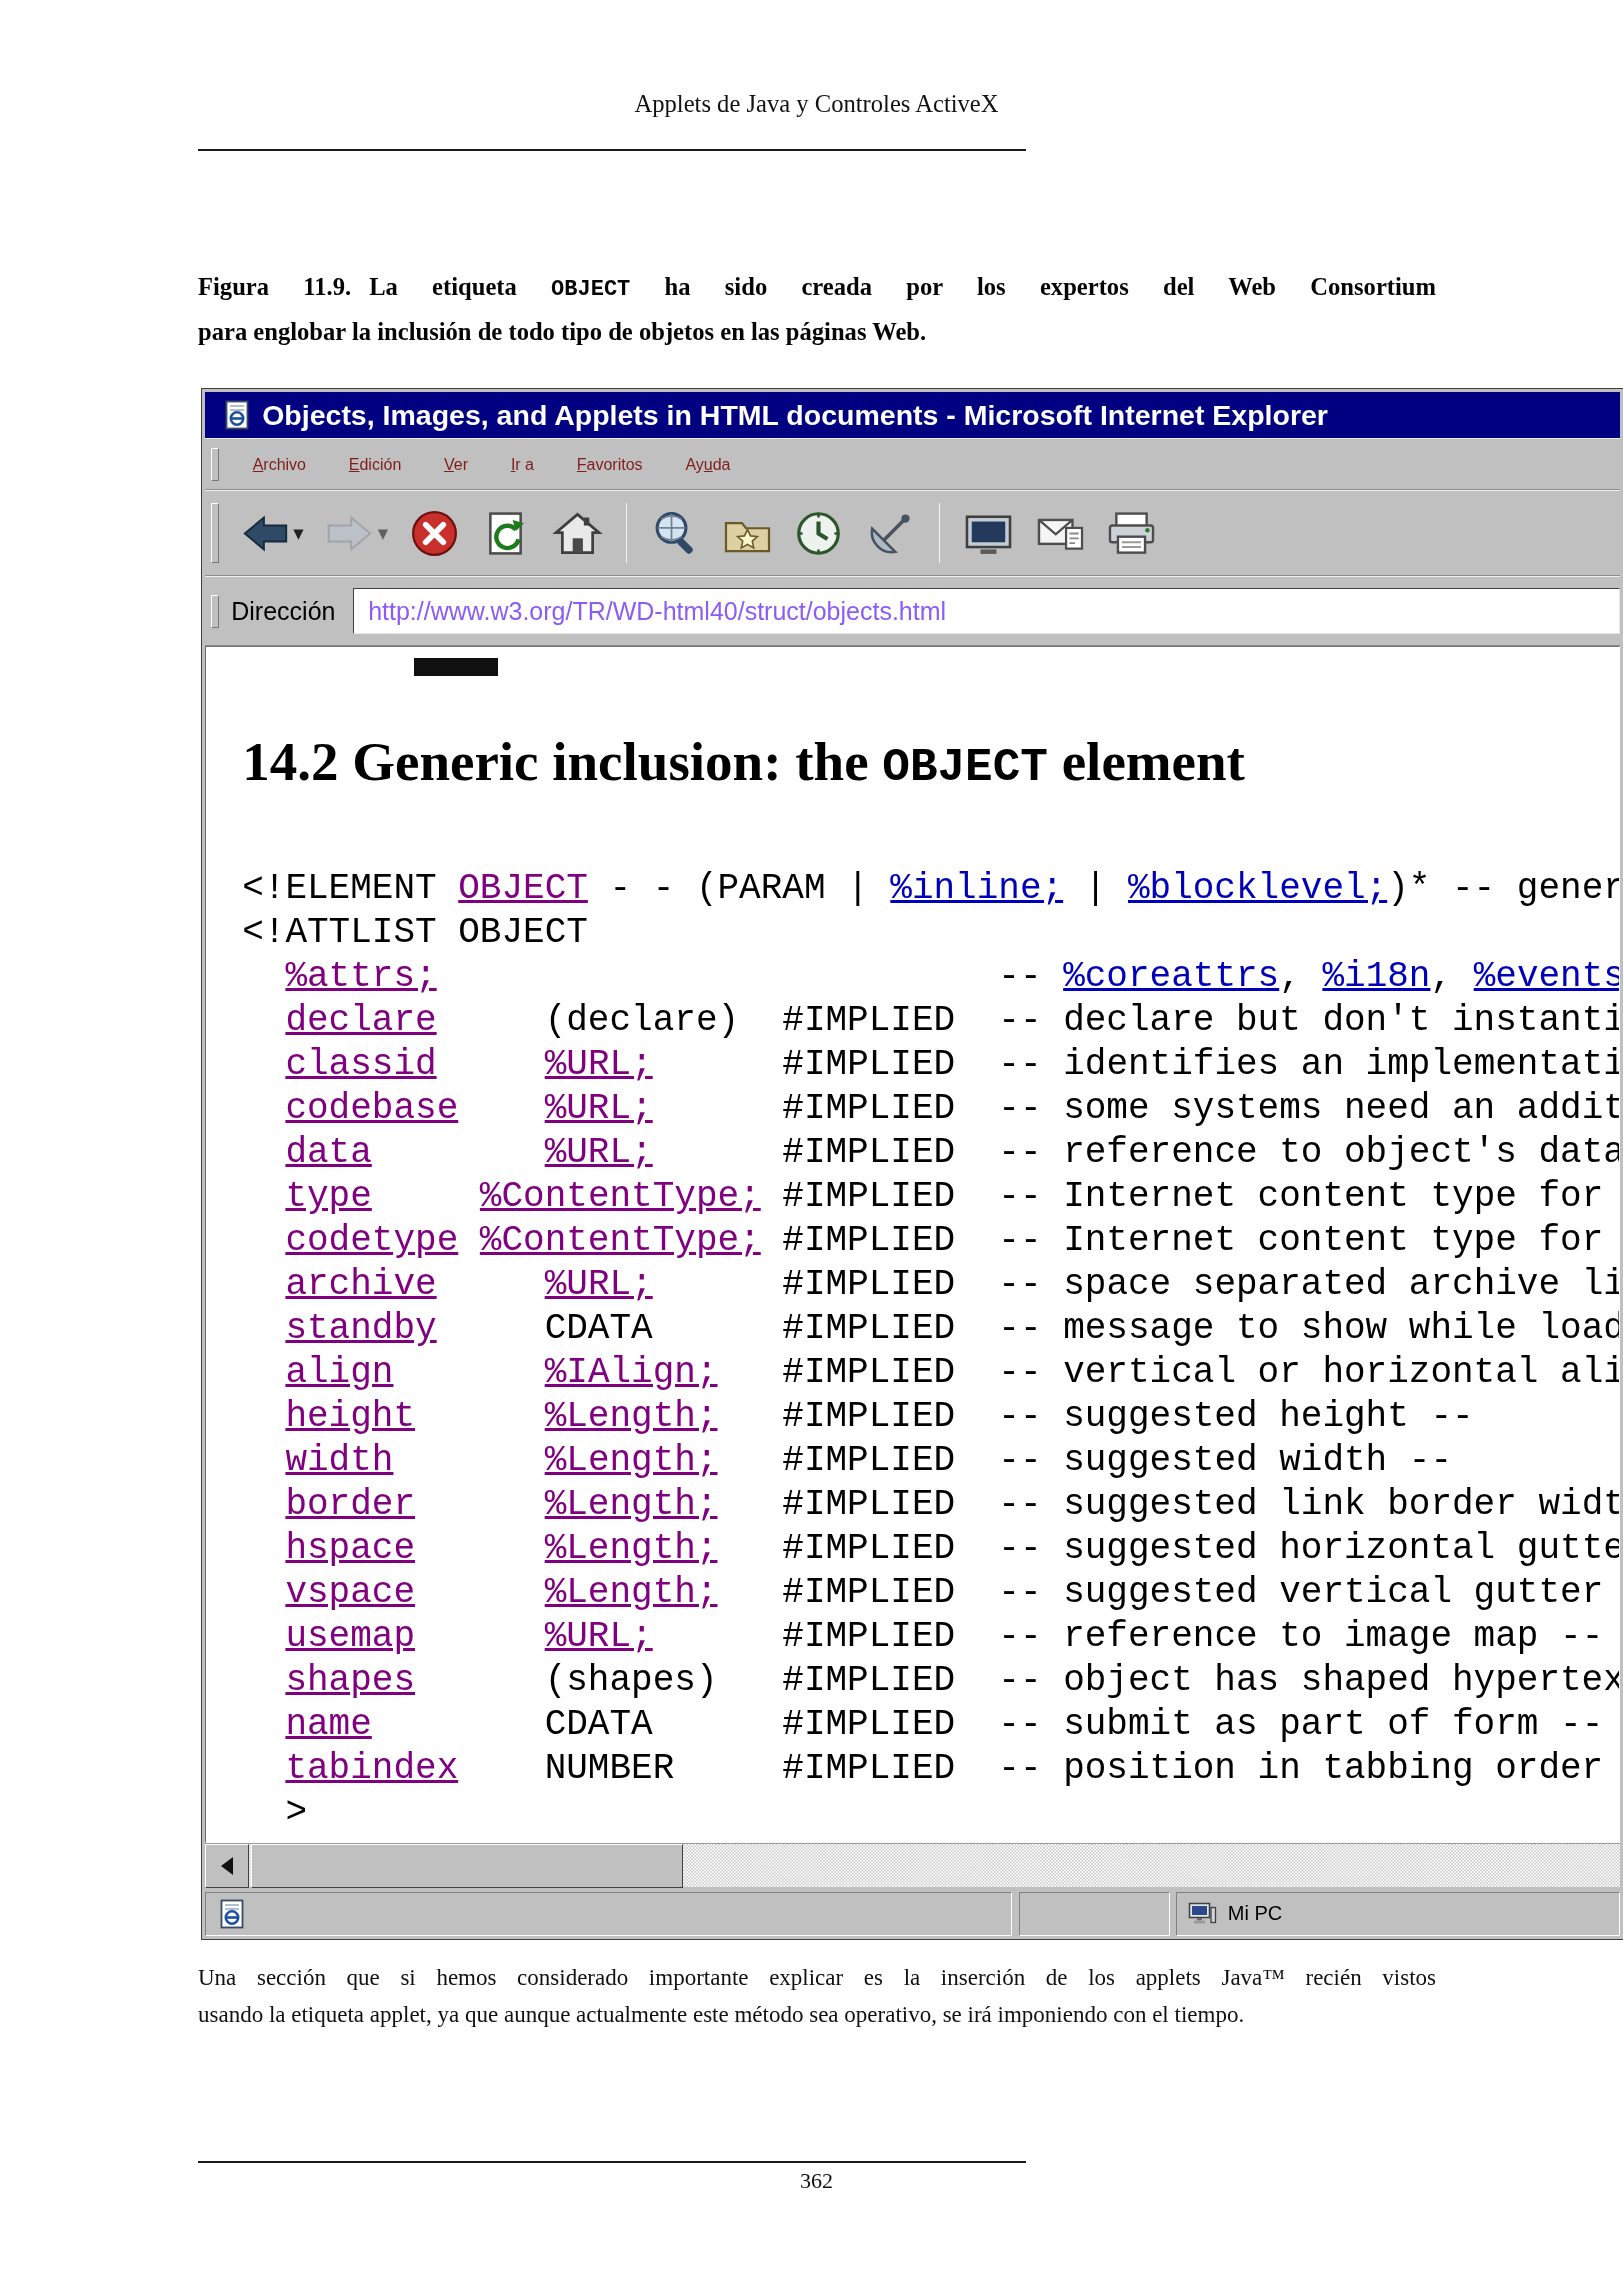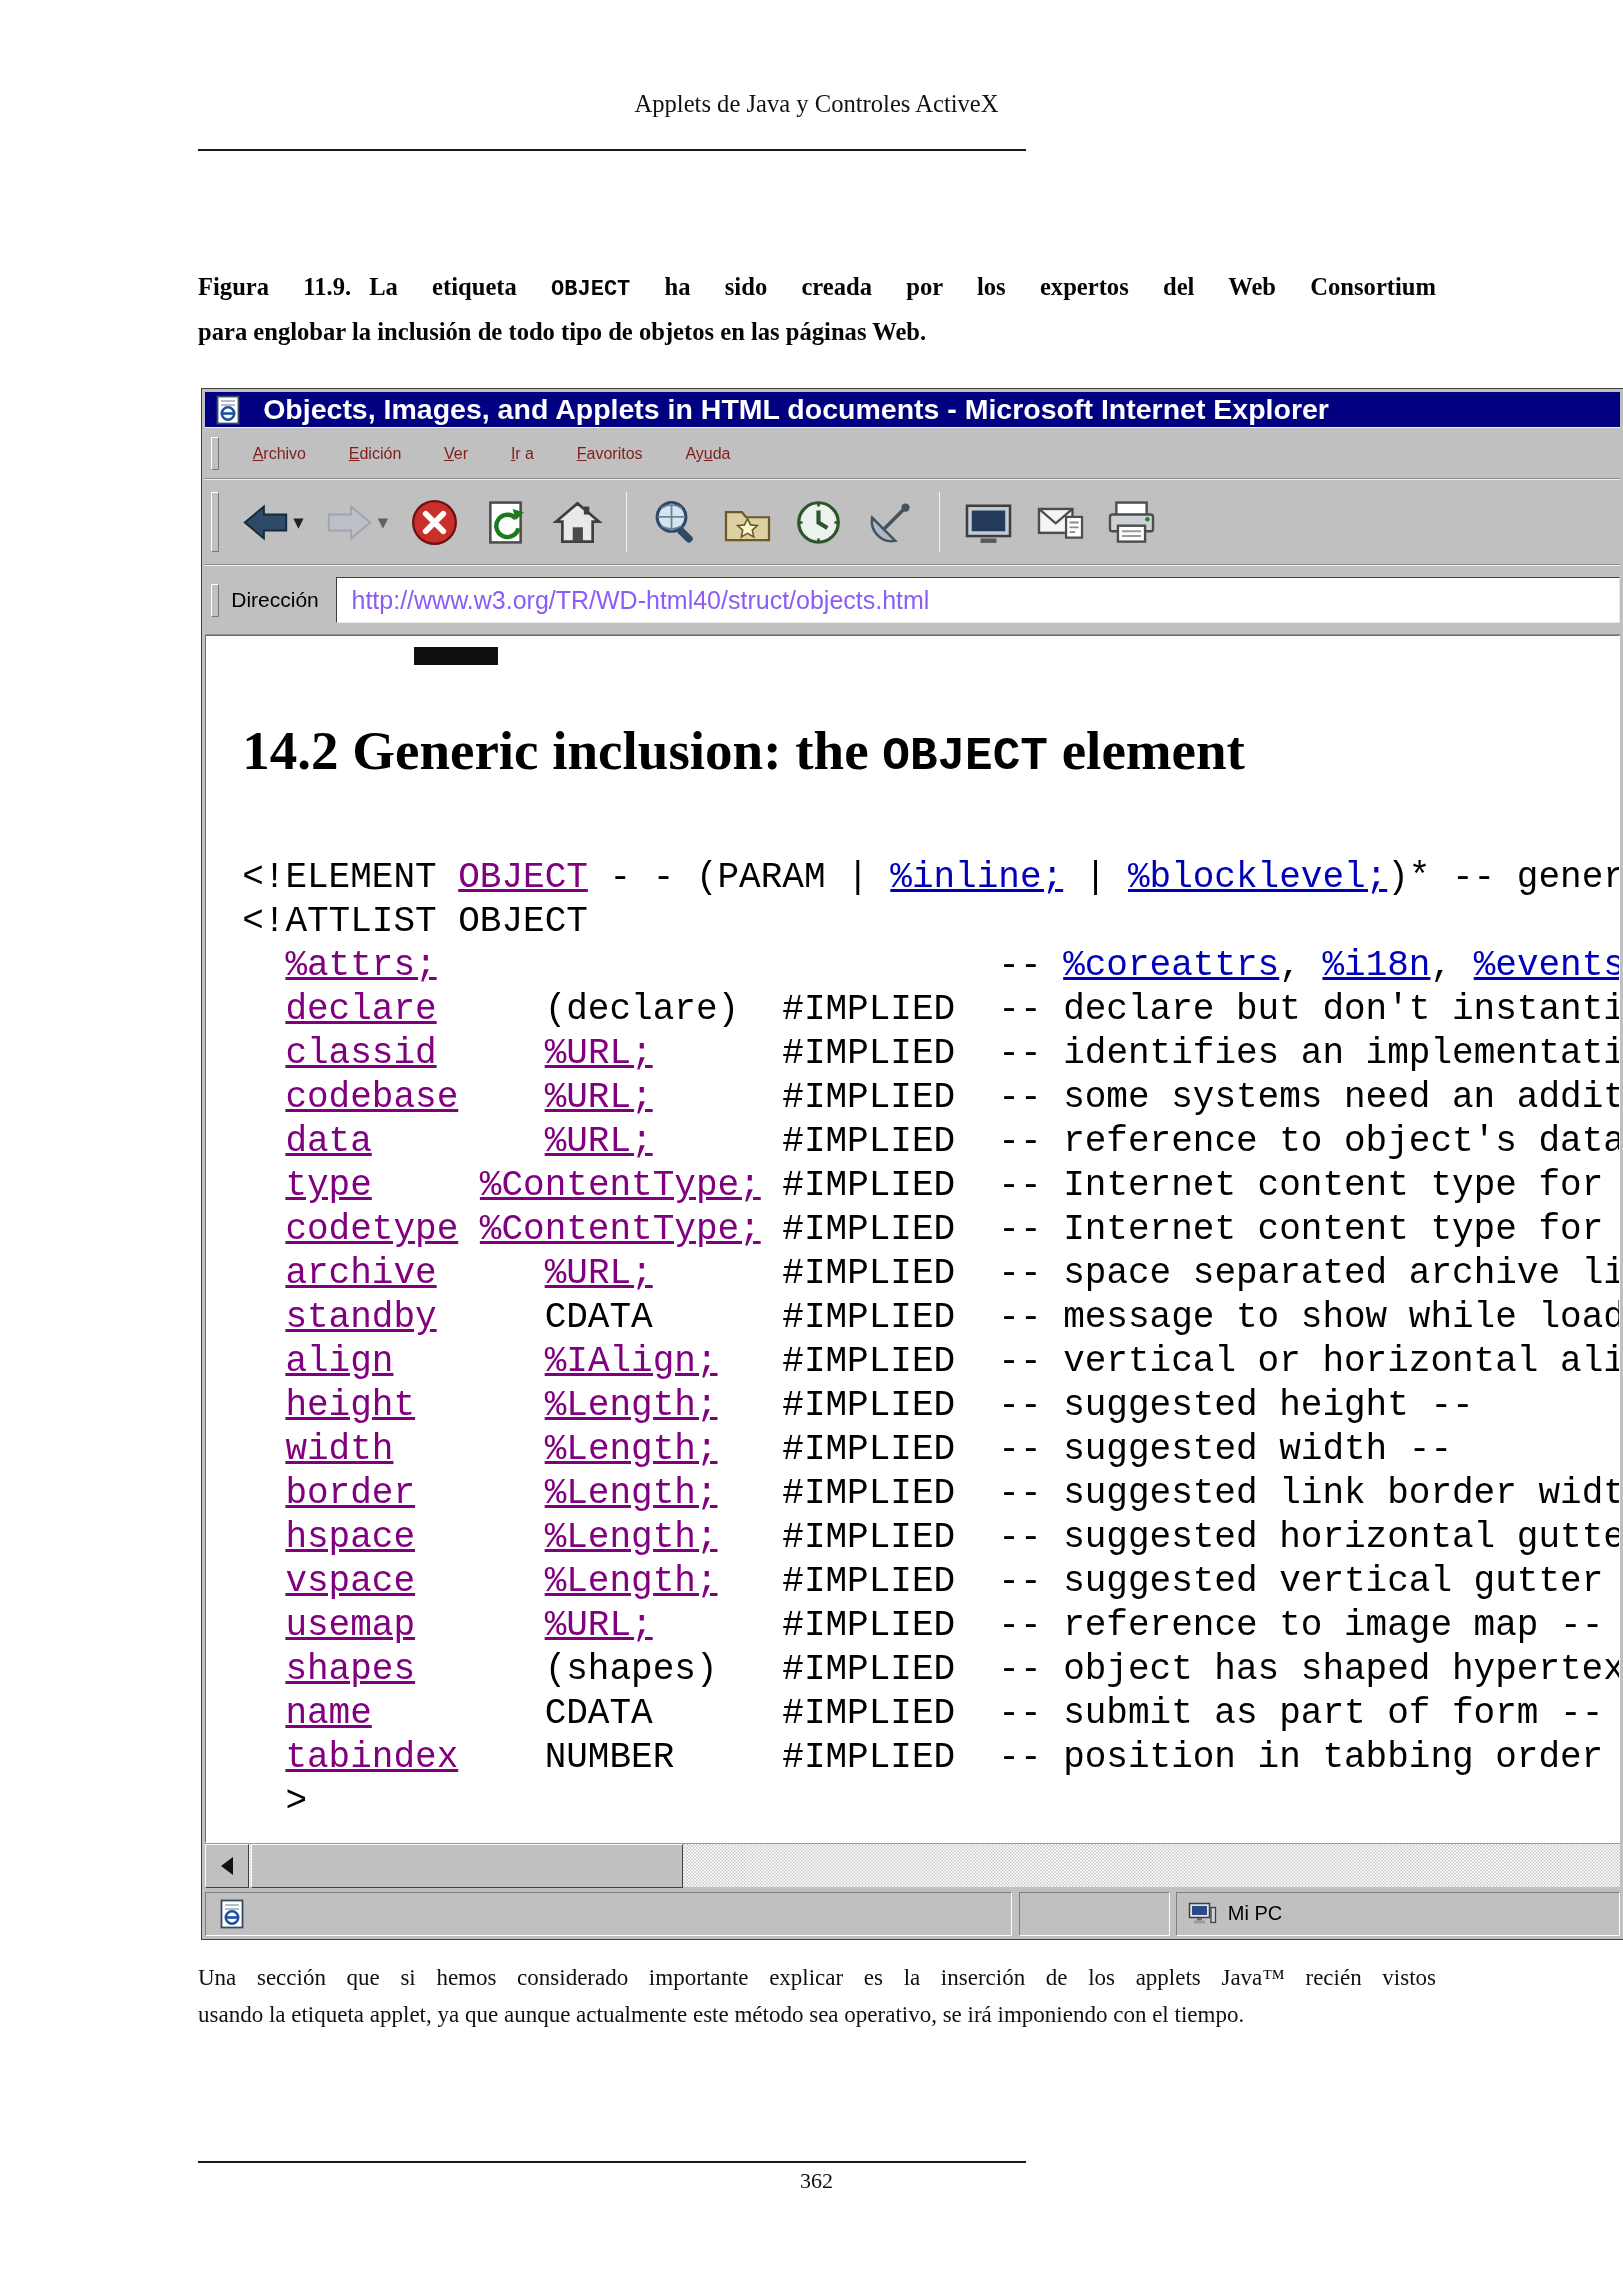--- a/index.html
+++ b/index.html
@@ -20,42 +20,42 @@
   .body-par{position:absolute;top:1959px;left:198px;width:1238px;
     font-family:"Liberation Serif",serif;font-size:23px;line-height:37px;color:#101010}
   .par-just{text-align:justify;text-align-last:justify}
   .footer-rule{position:absolute;top:2161px;left:198px;width:828px;height:2.4px;background:#1a1a1a}
   .page-number{position:absolute;top:2166px;left:198px;width:1237px;text-align:center;
     font:22px/30px "Liberation Serif",serif;color:#111}
   
   .window{position:absolute;left:201px;top:388px;width:1423px;height:1552px;
     background:var(--chrome);border:1.6px solid #3f3f3f;padding:3.2px;
     display:flex;flex-direction:column;overflow:hidden;font-family:"Liberation Sans",sans-serif}
-  .titlebar{height:35px;background:var(--titlebar);display:flex;align-items:center;gap:19px;
-    padding:0 7px;flex:0 0 auto}
+  .titlebar{height:46px;background:var(--titlebar);display:flex;align-items:center;gap:9px;
+    padding:0 16px;flex:0 0 auto}
   .tb-sysicon{width:32px;height:32px;flex:0 0 auto}
   .tb-sysicon svg,.st-icon svg{width:100%;height:100%;display:block}
   .tb-title{color:#fff;font-weight:bold;font-size:28.5px;line-height:43px;white-space:nowrap;overflow:hidden}
   .band{display:flex;align-items:center;flex:0 0 auto;border-top:0.8px solid #eeeeee;border-bottom:0.8px solid #8d8d8d}
   .menubar{height:52px}
   .gripper{width:7.1px;height:33px;margin:0 12.7px 0 6.3px;flex:0 0 auto;background:var(--chrome);
     border-top:1.6px solid #ffffff;border-left:1.6px solid #ffffff;border-right:1.6px solid #787878;border-bottom:1.6px solid #787878}
   .menu-items{display:flex;align-items:center;height:100%}
   .menu-item{font-size:16px;line-height:51px;color:#7f1d1d;padding:0 21.4px;white-space:nowrap}
   .toolbar{height:86px}
   .toolbar .gripper{height:60px}
   .toolbar-items{display:flex;align-items:center;gap:3.2px;height:100%}
   .tb-btn{display:flex;align-items:center;justify-content:center;height:73px;padding:0 8.7px}
   .tb-ic{width:51px;height:51px;display:block}
   .tb-ic svg{width:100%;height:100%;display:block}
   .tb-caret{font:20.6px/20.6px "DejaVu Sans",sans-serif;color:#222;margin-left:2.4px}
   .tb-disabled{opacity:.6}
   .tb-sep{width:1.6px;height:60px;background:#8a8a8a;border-right:1.6px solid #f4f4f4;margin:0 11px;flex:0 0 auto}
   .addressbar{height:70px}
-  .addr-label{font-size:21px;line-height:70px;color:#000;margin-right:17.4px;white-space:nowrap}
+  .addr-label{font-size:25px;line-height:70px;color:#000;margin-right:17.4px;white-space:nowrap}
   .addr-field{flex:1;height:46px;background:#fff;border:1.6px solid;
     border-color:#404040 #e6e6e6 #e6e6e6 #404040;display:flex;align-items:center;
     padding:0 14.3px;overflow:hidden}
   .addr-value{font-size:25px;color:#8b5cf6;white-space:nowrap}
   .content{flex:1 1 auto;background:#fff;border:1.6px solid;
     border-color:#6f6f6f #fdfdfd #fdfdfd #6f6f6f;position:relative;overflow:hidden}
   .fragment{position:absolute;left:208px;top:11px;width:84px;height:17.4px;background:#101010}
   .doc-h1{margin:83px 8px 0 36px;font-family:"Liberation Serif",serif;font-weight:bold;
     font-size:55px;line-height:63px;color:#000;white-space:nowrap}
   .h1-code{font-family:"Liberation Mono",monospace;font-size:46px;font-weight:bold}

